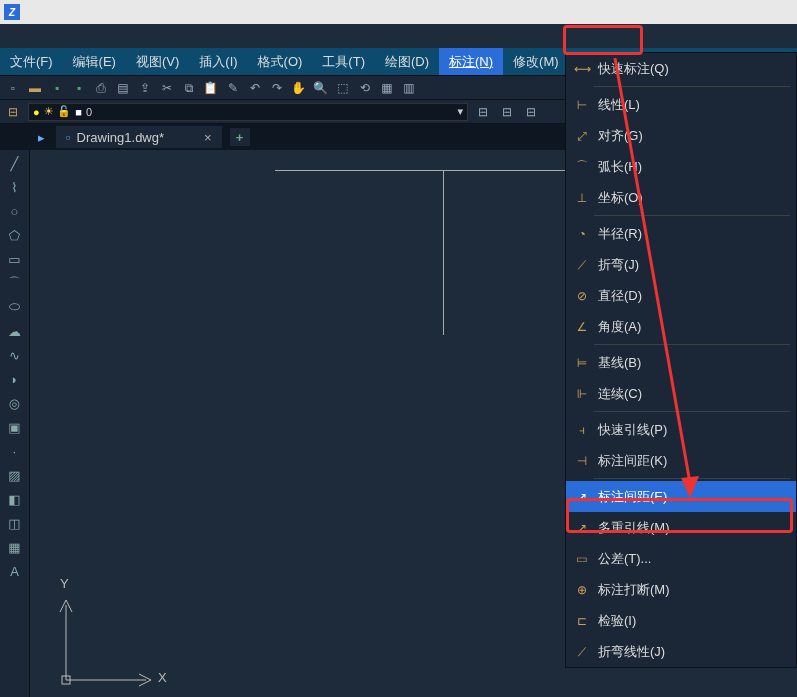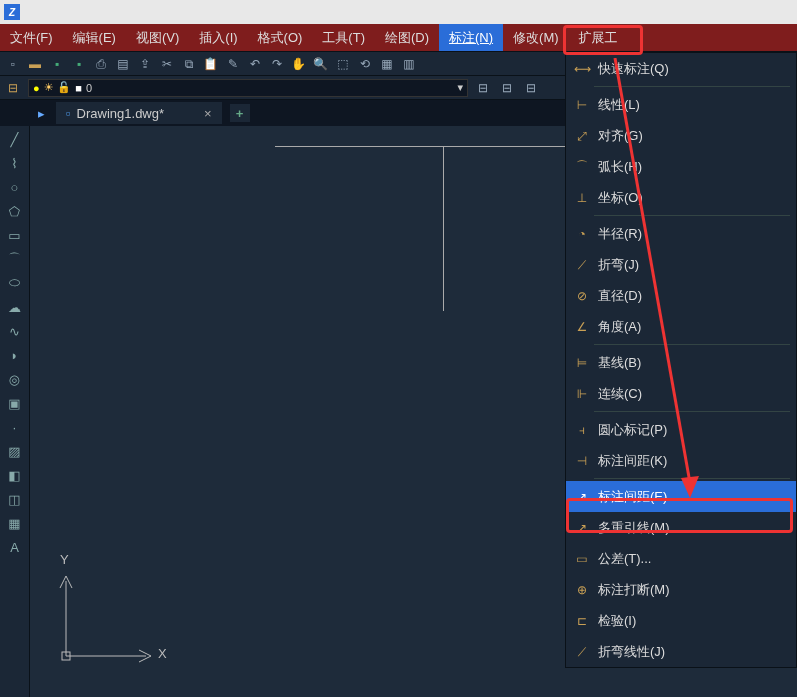--- a/index.html
+++ b/index.html
@@ -1,19 +1,19 @@
 <!DOCTYPE html>
 <html><head>
 <meta charset="utf-8">
 <style>
 * { margin: 0; padding: 0; box-sizing: border-box; font-family: "Microsoft YaHei", sans-serif; }
 body { width: 797px; height: 697px; background: #1e2b3a; color: #ccc; font-size: 13px; overflow: hidden; position: relative; }
 .titlebar { height: 24px; background: #e8e8e8; display: flex; align-items: center; padding: 0 4px; color: #222; font-size: 13px; }
 .app-icon { width: 16px; height: 16px; background: #2a6dd8; margin-right: 6px; display: flex; align-items: center; justify-content: center; color: #fff; font-size: 10px; font-style: italic; font-weight: bold; }
-.menubar { height: 28px; background: #7f1d1d; display: flex; align-items: stretch; border-bottom: 1px solid #0a1118; }
+.menubar { height: 28px; background: #0c4a6e; display: flex; align-items: stretch; border-bottom: 1px solid #0a1118; margin-top: 24px; }
 .menu-item { padding: 0 10px; display: flex; align-items: center; color: #ddd; cursor: pointer; white-space: nowrap; }
 .menu-item.active { background: #2a6dd8; color: #fff; text-decoration: underline; }
 .menu-red-box { position: absolute; border: 3px solid #e33; border-radius: 4px; pointer-events: none; }
 .toolbar { height: 24px; background: #1b2736; display: flex; align-items: center; padding: 0 4px; gap: 4px; border-bottom: 1px solid #0a1118; }
 .tb-icon { width: 18px; height: 18px; display: flex; align-items: center; justify-content: center; font-size: 12px; color: #9ab; cursor: pointer; }
 .layerbar { height: 24px; background: #1b2736; display: flex; align-items: center; padding: 0 4px; gap: 6px; border-bottom: 1px solid #0a1118; }
 .layer-combo { background: #0e1622; border: 1px solid #333; height: 18px; width: 440px; display: flex; align-items: center; padding: 0 4px; color: #ccc; font-size: 11px; }
 .tabbar { height: 26px; background: #0e1622; display: flex; align-items: center; padding-left: 34px; }
 .tab { background: #1b2736; height: 22px; display: flex; align-items: center; padding: 0 10px; gap: 40px; color: #ccc; font-family: "Consolas", monospace; font-size: 13px; }
 .tab-close { color: #aaa; cursor: pointer; }
@@ -182,21 +182,21 @@
       <span class="dd-icon">⊨</span>
       <span>基线(B)</span>
     </div>
   <div class="dd-item">
       <span class="dd-icon">⊩</span>
       <span>连续(C)</span>
     </div>
   <div class="dd-sep"></div>
   <div class="dd-item">
       <span class="dd-icon">⫞</span>
-      <span>圆心标记(P)</span>
+      <span>快速引线(P)</span>
     </div>
   <div class="dd-item">
       <span class="dd-icon">⊣</span>
       <span>标注间距(K)</span>
     </div>
   <div class="dd-sep"></div>
   <div class="dd-item selected">
       <span class="dd-icon" style="color:#fff">↗</span>
       <span>标注间距(E)</span>
     </div>

